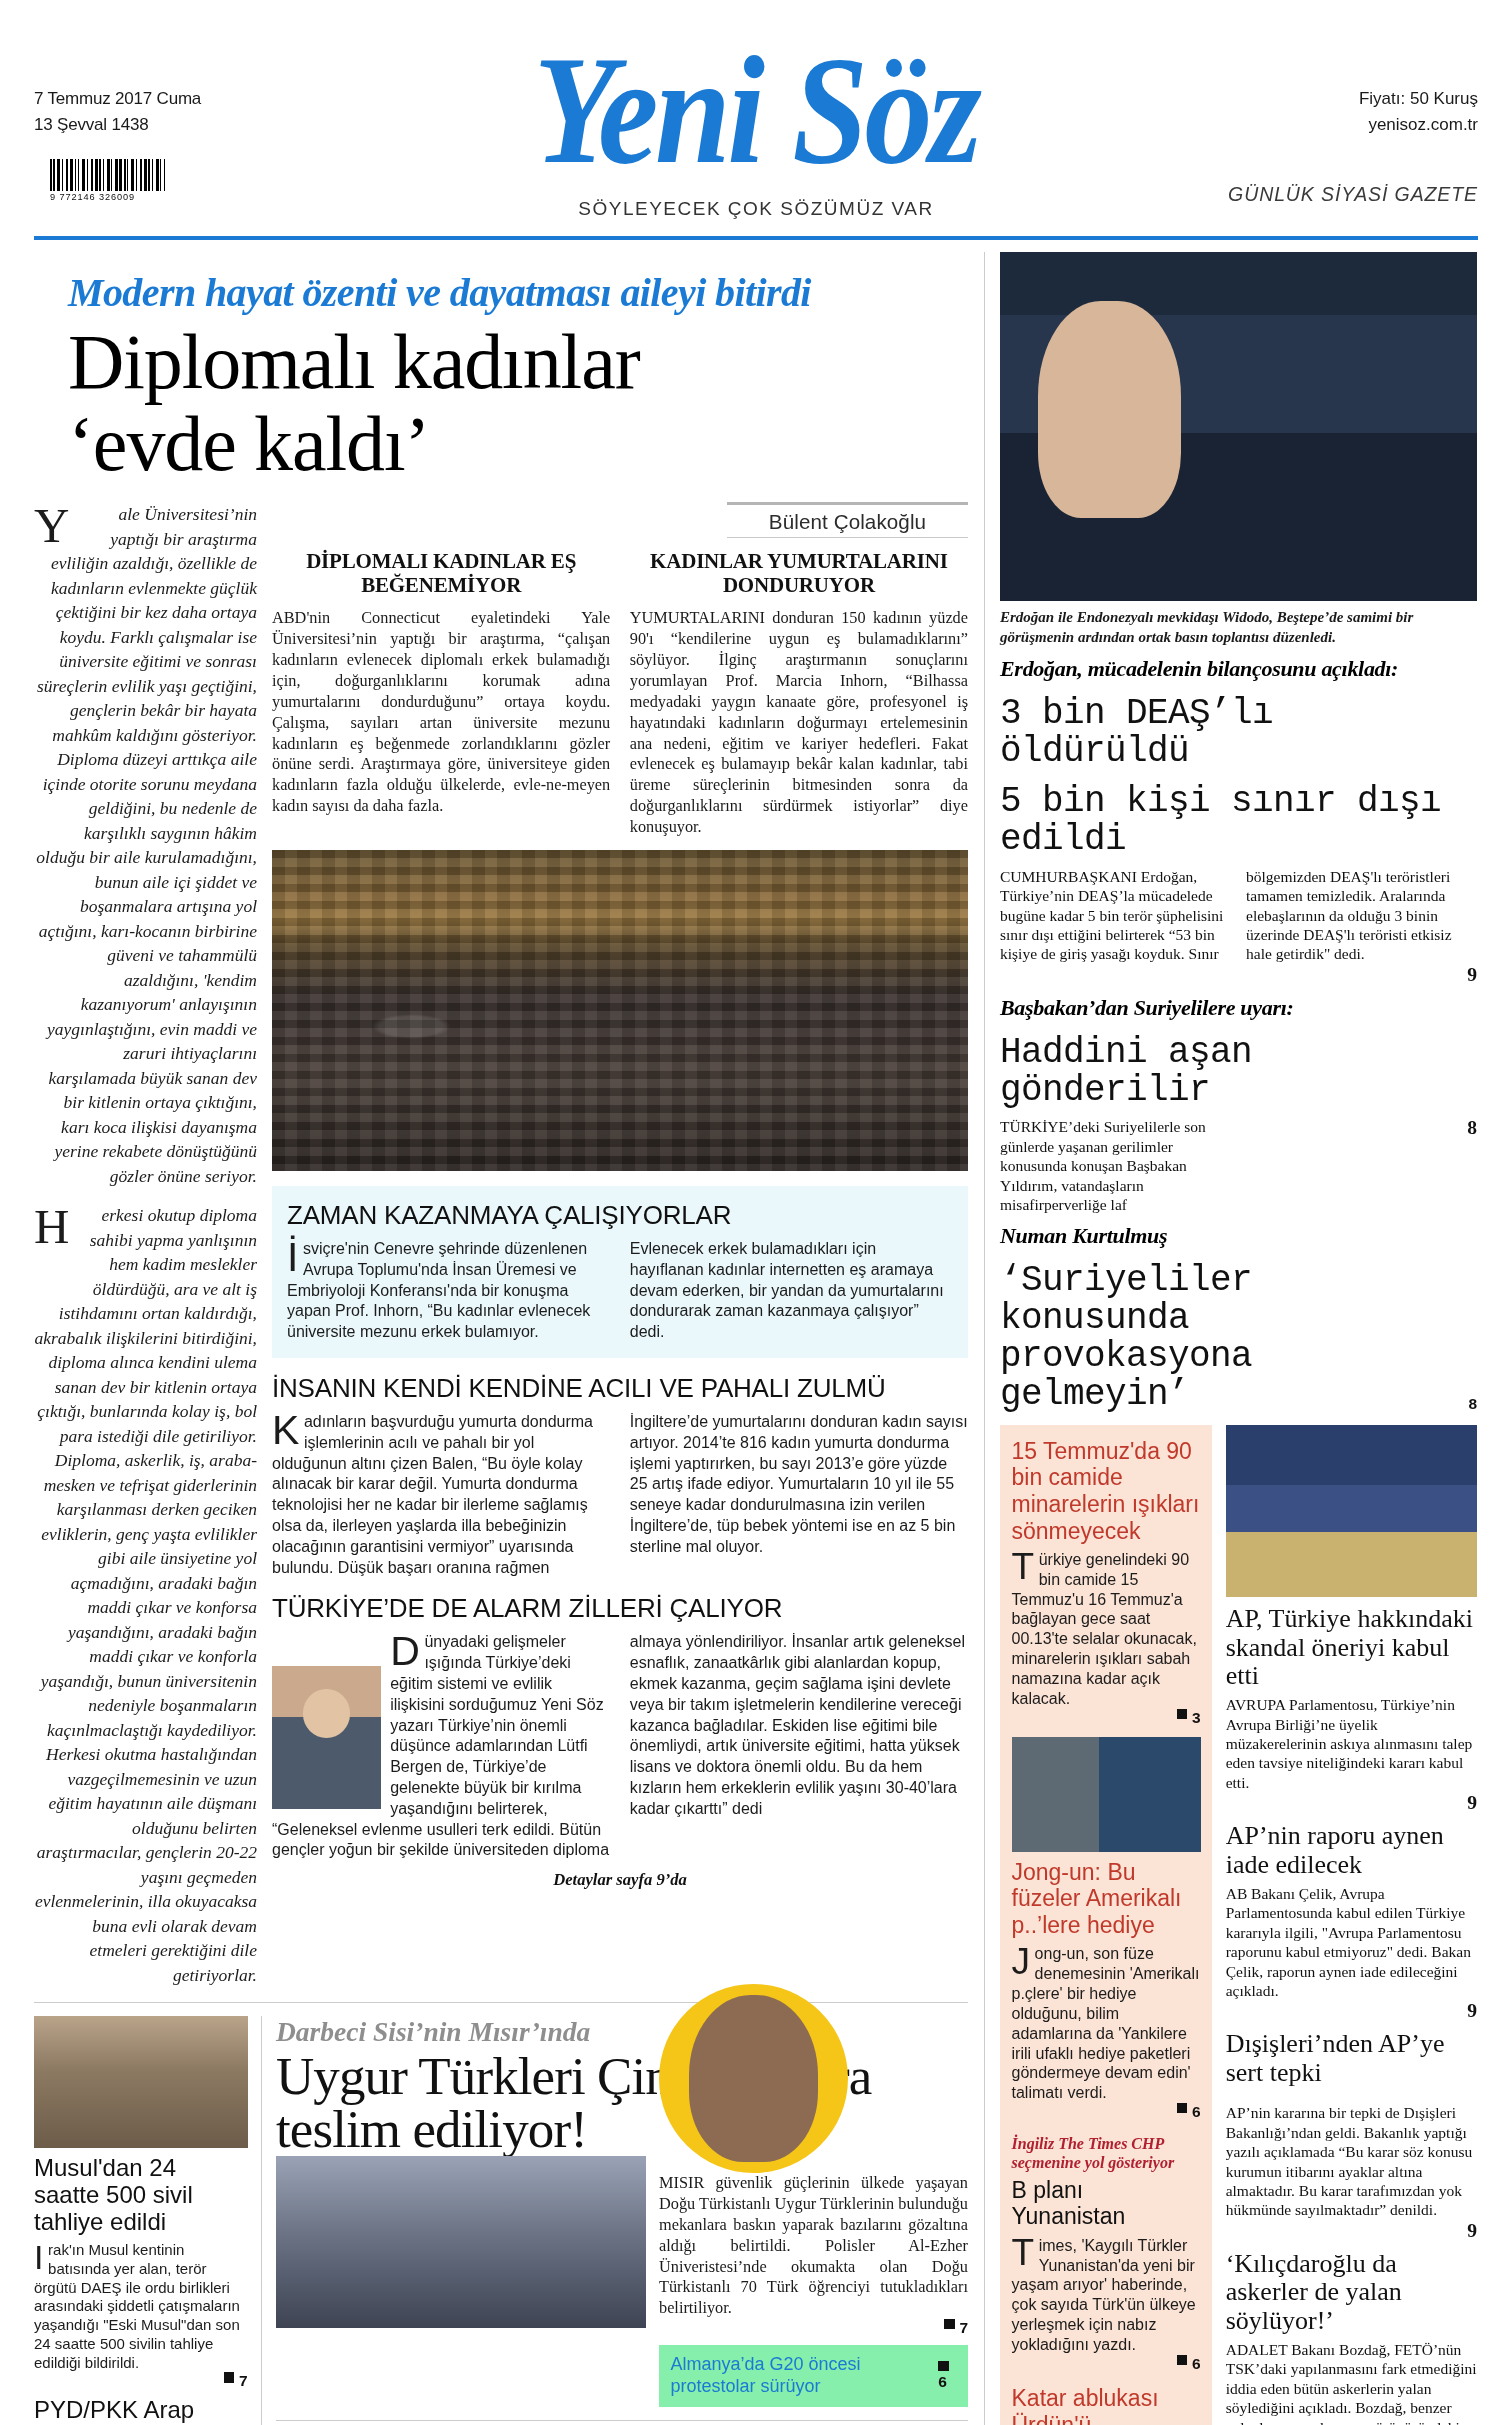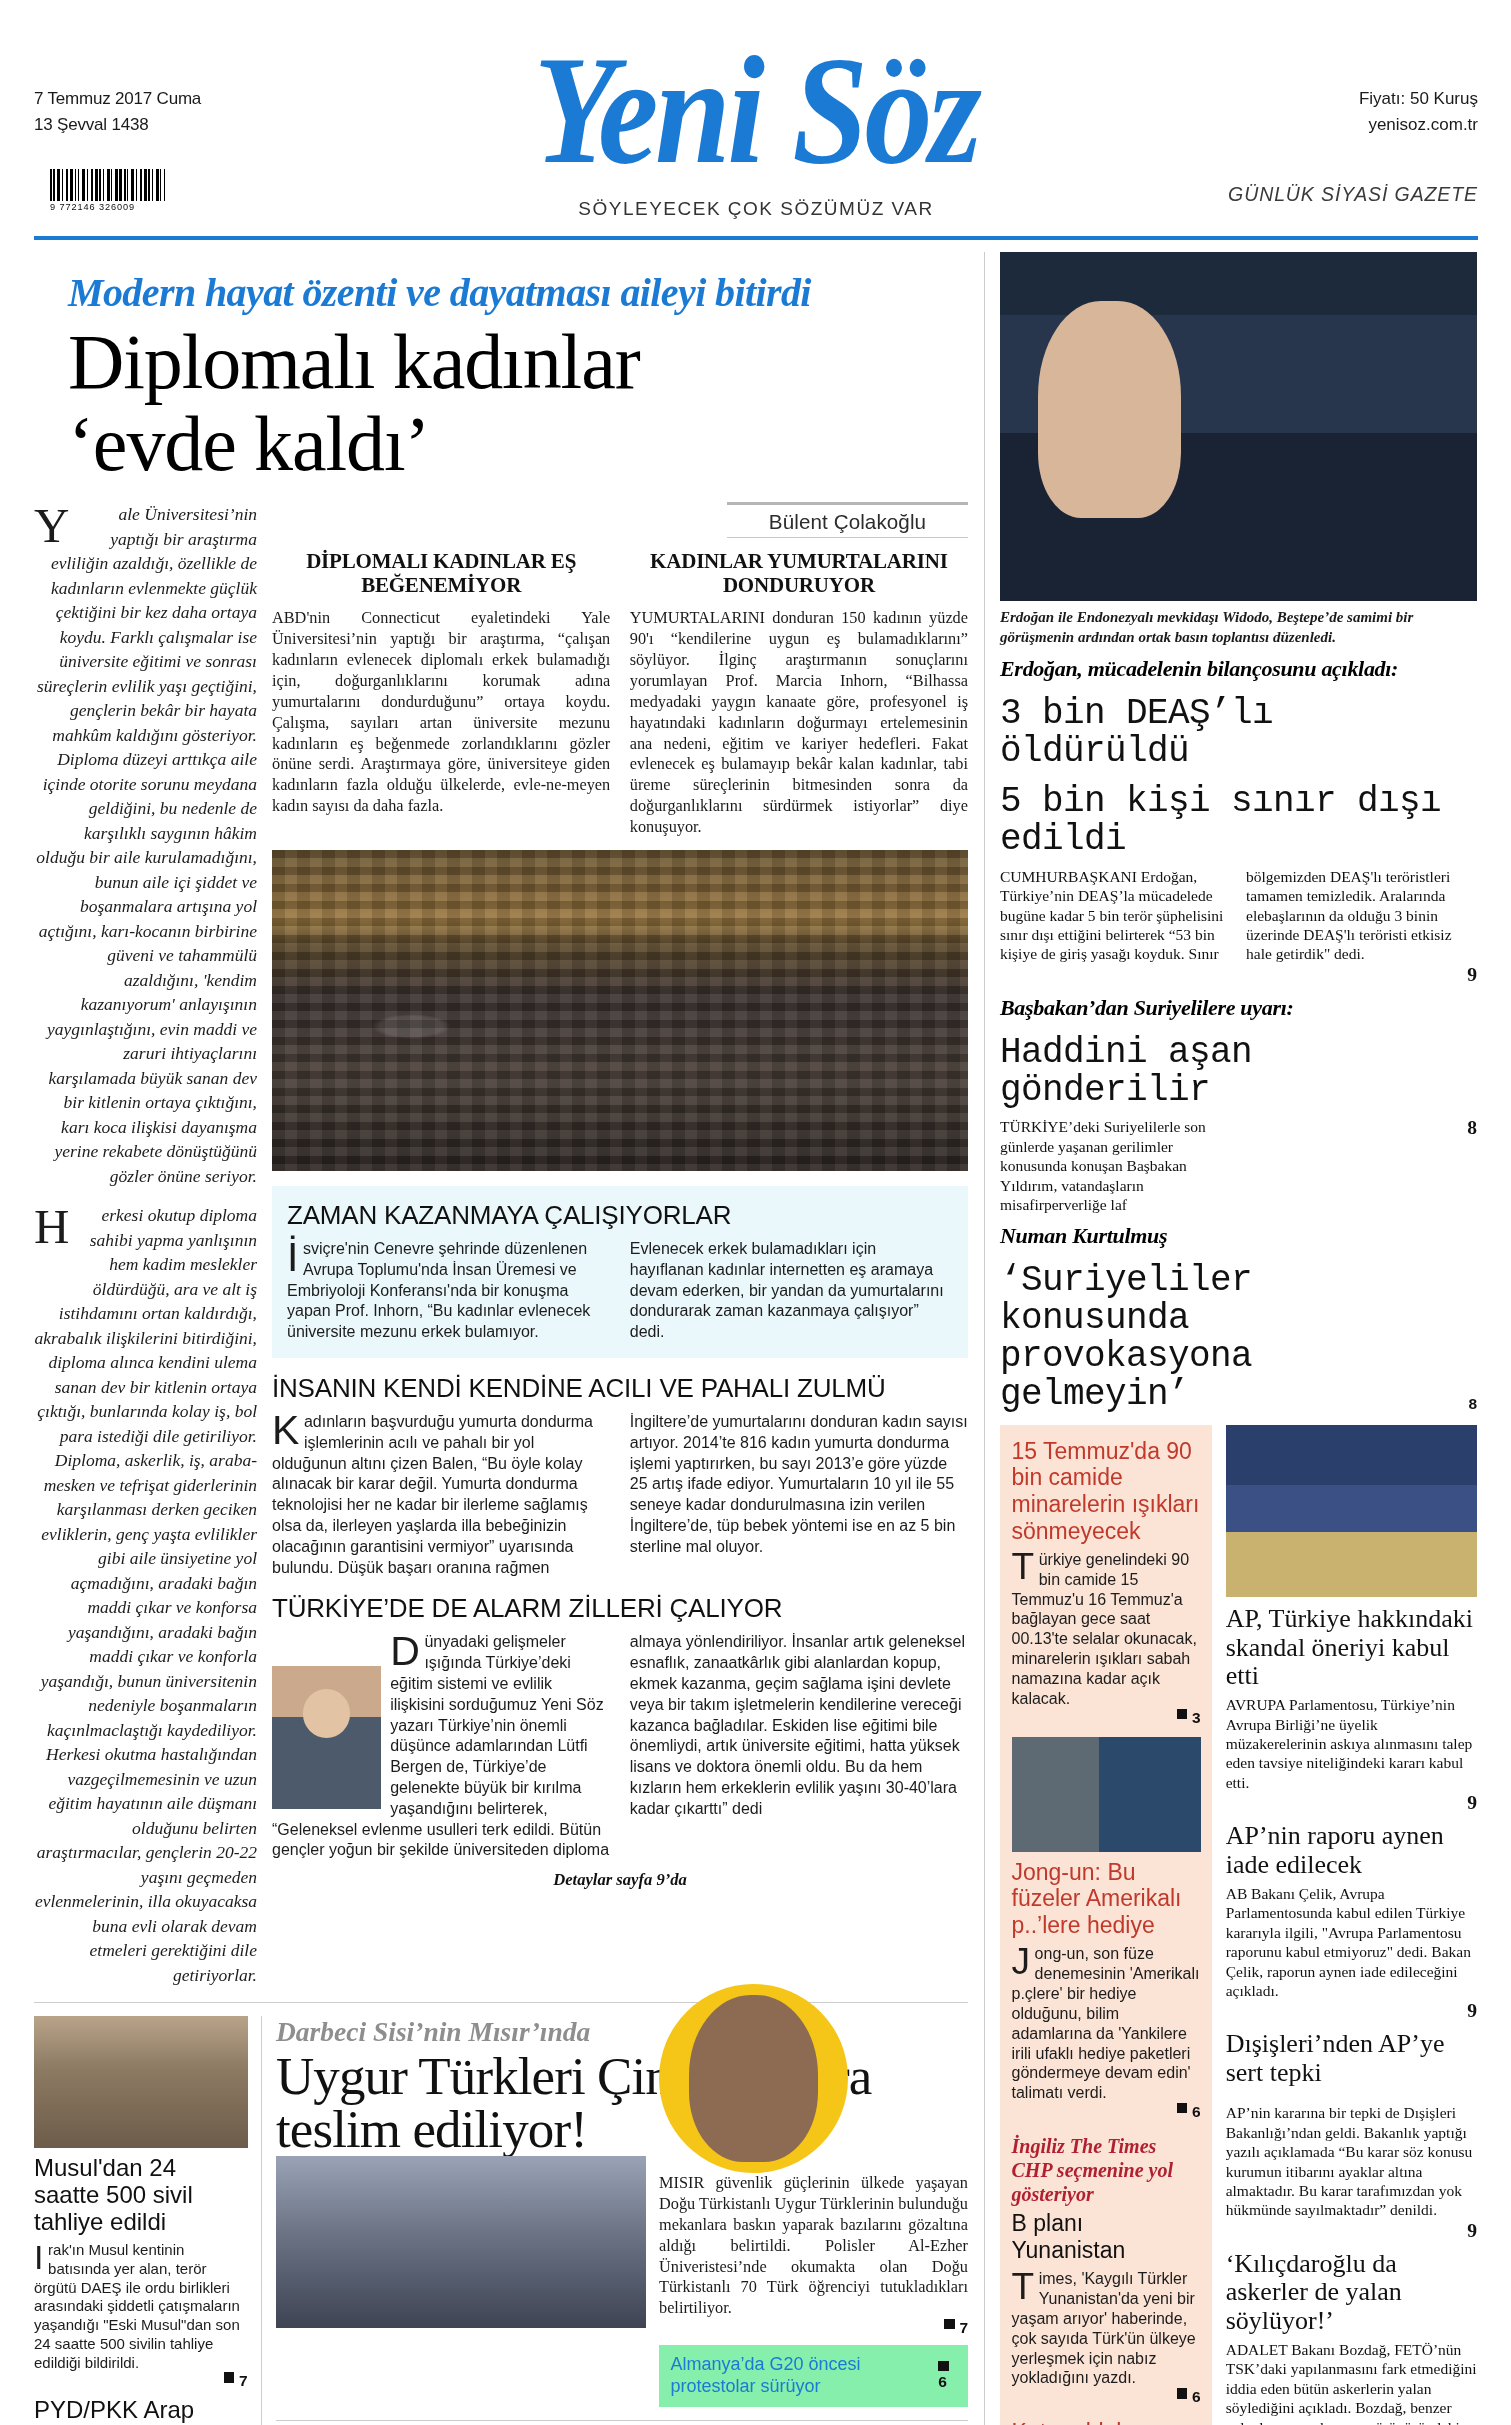--- a/index.html
+++ b/index.html
@@ -9,21 +9,21 @@
     font-family: "Liberation Serif", serif;
     color: #111;
     position: relative;
     overflow: hidden;
   }
   .page { width: 1512px; height: 2426px; position: relative; padding: 0 34px; }
 
   
   .masthead { position: relative; height: 229px; }
   .dateblock { position: absolute; left: 0; top: 86px; font-family: "Liberation Sans", sans-serif; font-size: 17px; line-height: 1.55; color: #1a1a1a; letter-spacing: -0.2px; }
-  .barcode { position: absolute; left: 16px; top: 169px; width: 115px; height: 42px; }
+  .barcode { position: absolute; left: 16px; top: 159px; width: 115px; height: 42px; }
   .barcode .bars { height: 32px; width: 115px; background: repeating-linear-gradient(to right,
       #000 0 1.7px, #fff 1.7px 3.4px, #000 3.4px 4.6px, #fff 4.6px 7.4px, #000 7.4px 10.3px, #fff 10.3px 12px,
       #000 12px 13px, #fff 13px 16px, #000 16px 18.3px, #fff 18.3px 20px, #000 20px 23px, #fff 23px 24.6px); }
   .barcode .bnum { font-family: "Liberation Sans", sans-serif; font-size: 9.2px; letter-spacing: 0.9px; margin-top: 1.1px; }
   .logo-wrap { position: absolute; left: 0; right: 0; top: 16px; text-align: center; }
   .logo { font-family: "Liberation Serif", serif; font-weight: bold; font-style: italic; font-size: 136px; color: #1a7ad4; line-height: 1; letter-spacing: -3.4px; display: inline-block; transform: scaleY(1.14); transform-origin: top center; padding-top: 13.7px;}
   .slogan { font-family: "Liberation Sans", sans-serif; font-size: 19px; letter-spacing: 1.5px; color: #333; text-align: center; margin-top: 32px; }
   .price { position: absolute; right: 0; top: 86px; text-align: right; font-family: "Liberation Sans", sans-serif; font-size: 17px; line-height: 1.55; color: #1a1a1a; }
   .gunluk { position: absolute; right: 0; top: 183px; font-family: "Liberation Sans", sans-serif; font-style: italic; font-size: 19.5px; letter-spacing: 0.9px; color: #3a3a3a; }
   .rule-blue { height: 4px; background: #1a7ad4; margin-top: 6.9px; }
@@ -115,21 +115,21 @@
   .r2 > div { flex: 1; }
   .r-body { font-family:"Liberation Serif",serif; font-size: 15.5px; line-height: 1.25; text-align: left; }
   .pgnum-r { font-family:"Liberation Serif",serif; font-weight: bold; font-size: 19.5px; text-align: right; }
 
   .rsplit { display: flex; gap: 13.7px; margin-top: 11.5px; }
   .rbox-tan { width: 212px; background: #fbe3d5; padding: 12.6px 11.5px; }
   .rcol2 { flex: 1; }
   .tan-head { font-family:"Liberation Sans",sans-serif; font-size: 23px; line-height: 1.16; color:#c0392b; }
   .tan-body { font-family:"Liberation Sans",sans-serif; font-size: 16px; line-height: 1.24; color:#1c1c1c; margin-top: 5.7px; }
   .tan-body.dropcap-sans::first-letter { font-size: 37px; line-height: 0.78; }
-  .tan-kick { font-family:"Liberation Serif",serif; font-style: italic; font-weight: bold; font-size: 20px; color:#b02030; line-height:1.2; margin-top: 12.6px; }
+  .tan-kick { font-family:"Liberation Serif",serif; font-style: italic; font-weight: bold; font-size: 16px; color:#b02030; line-height:1.2; margin-top: 12.6px; }
   .photo-ap { height: 172px; background: linear-gradient(to bottom,#2a3f6b 0 35%, #3b5186 35% 62%, #c9b270 62% 100%); }
   .photo-kim { height: 115px; margin-top: 10.3px; background: linear-gradient(to right,#5d6a74 0 46%, #2b4a6b 46% 100%); }
   .r-head2 { font-family:"Liberation Serif",serif; font-size: 26px; line-height: 1.1; margin-top: 8px; }
   .endline { display:flex; justify-content: flex-end; }
 </style>
 </head>
 <body>
 
 <div class="page">
 

